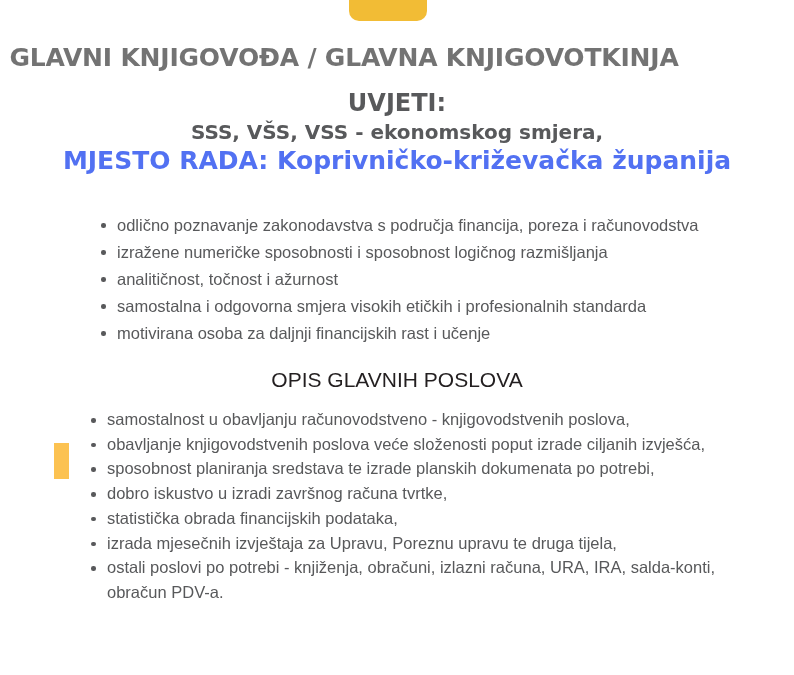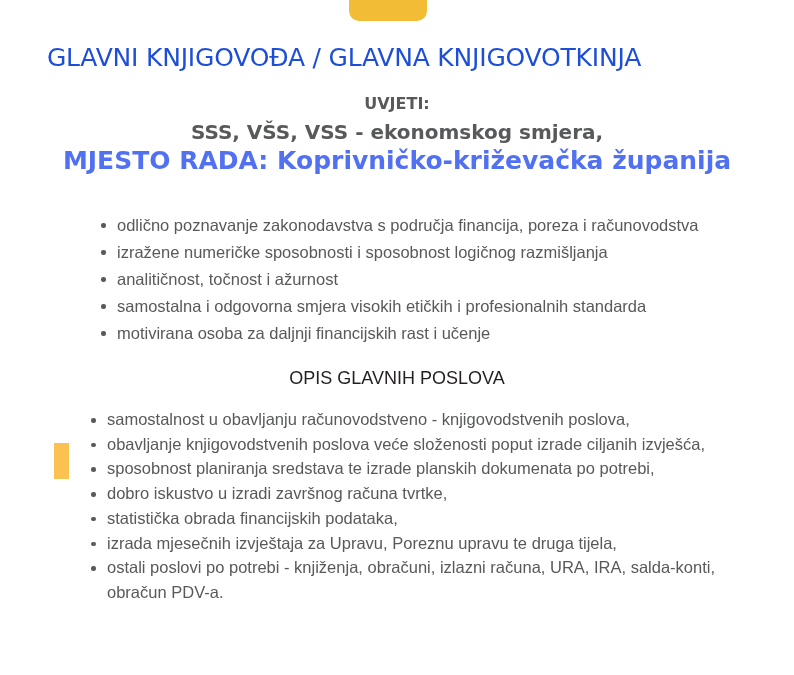--- a/index.html
+++ b/index.html
@@ -45,42 +45,42 @@
 
   
   .job-title {
     position: absolute;
     left: 0;
     top: 43px;
     width: 688px;
     text-align: center;
     font-family: "DejaVu Sans", sans-serif;
     font-size: 25px;
-    font-weight: normal;
-    color: #1d4ed8;
+    font-weight: bold;
+    color: #737373;
     letter-spacing: -0.2px;
     white-space: nowrap;
   }
 
   
   .conditions {
     position: absolute;
     left: 0;
     top: 89px;
     width: 794px;
     text-align: center;
   }
   .conditions .line {
     font-family: "DejaVu Sans", sans-serif;
     font-weight: bold;
     color: #58595b;
     line-height: 29px;
     white-space: nowrap;
   }
-  .conditions .l1 { font-size: 16px; }
+  .conditions .l1 { font-size: 24px; }
   .conditions .l2 { font-size: 20px; }
   .conditions .l3 { font-size: 20px; }
   .conditions .l4 {
     font-size: 25px;
     color: #5271f2;
     line-height: 28px;
   }
 
   
   ul.req-list,
@@ -133,21 +133,21 @@
   }
 
   
   .section-heading {
     position: absolute;
     left: 0;
     top: 368px;
     width: 794px;
     text-align: center;
     font-family: "Liberation Sans", sans-serif;
-    font-size: 18px;
+    font-size: 21px;
     font-weight: normal;
     color: #231f20;
     white-space: nowrap;
   }
 </style>
 </head>
 <body>
 
 <div id="slide">
 

